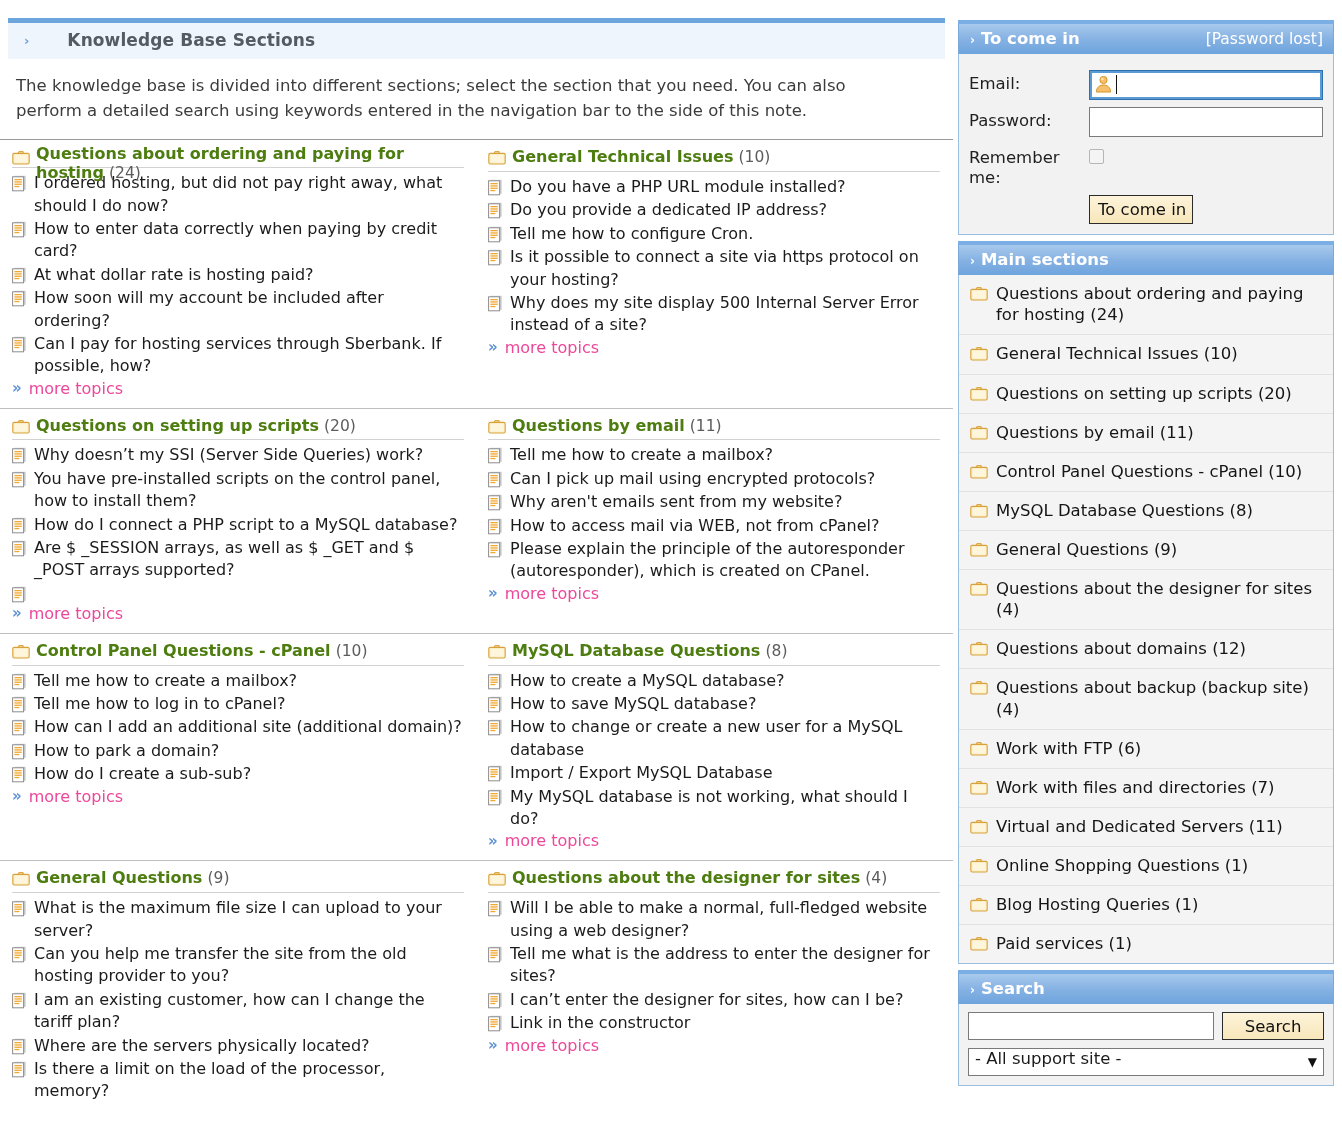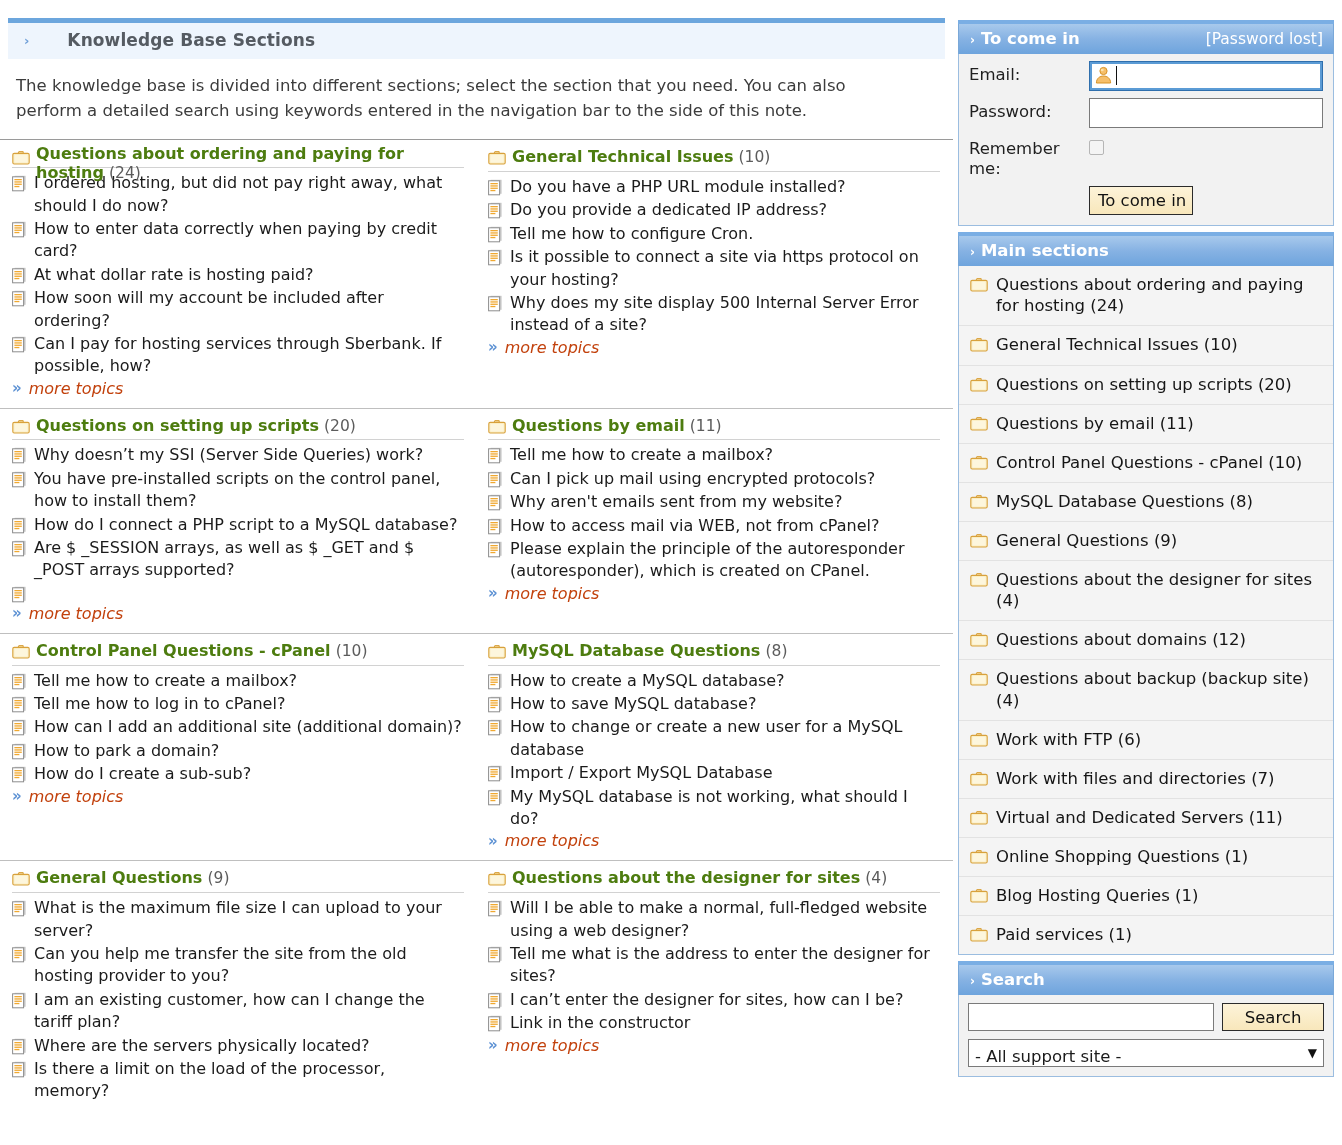--- a/index.html
+++ b/index.html
@@ -82,21 +82,21 @@
   .topic-list li .tx {
     font-size: 16px; color: #1b1b1b; padding-left: 2px;
   }
   .more {
     display: flex; align-items: center; margin-top: 1px;
   }
   .more .chev {
     color: #5f93d4; font-weight: bold; font-size: 15px;
     margin-right: 8px; letter-spacing: -1px;
   }
-  .more .mtx { font-size: 16px; color: #c2410c; font-style: italic; }
+  .more .mtx { font-size: 16px; color: #ec4899; }
 
   
   .sec-head.overlap { position: relative; min-height: 20px; padding-bottom: 0; }
   .sec-head.overlap .sec-head-text {
     position: absolute; left: 24px; top: -3px; width: 430px;
   }
 
   
   .folder-ico { display: block; width: 18px; height: 15px; }
   .doc-ico { display: block; width: 15px; height: 17px; }
@@ -124,21 +124,21 @@
   .panel-head .ph-right {
     color: #ffffff; font-size: 15.5px;
   }
   .panel-body {
     background: #f2f2f2;
     border: 1px solid #9bbde0;
     border-top: none;
   }
 
   
-  .login-body { padding: 7px 10px 10px 10px; }
+  .login-body { padding: 16px 10px 10px 10px; }
   .frow { display: flex; align-items: flex-start; margin-bottom: 7px; }
   .frow .lbl {
     width: 120px; font-size: 16.5px; color: #1f1f1f; line-height: 1.22;
     padding-top: 4px;
   }
   .inp-wrap { flex: 1; }
   .tinput {
     width: 100%; height: 30px;
     border: 1px solid #7a7a7a;
     background: #ffffff;
@@ -193,21 +193,21 @@
   .search-input {
     flex: 1; height: 28px; border: 1px solid #7a7a7a; background: #fff;
     font-family: "DejaVu Sans", "Liberation Sans", sans-serif; font-size: 15px;
     padding: 2px 4px; margin-right: 8px;
   }
   .btn.search-btn {
     width: 102px; text-align: center; padding: 0 6px; height: 28px;
   }
   .select-wrap {
     position: relative; border: 1px solid #7a7a7a; background: #fff;
-    height: 28px; display: flex; align-items: flex-end;
+    height: 28px; display: flex; align-items: flex-start;
     padding: 0 26px 0 6px;
     font-size: 16.5px; color: #1b1b1b;
   }
   .select-wrap .arrow {
     position: absolute; right: 6px; top: 50%; transform: translateY(-50%);
     font-size: 12px; color: #111;
   }
 </style>
 </head>
 <body>

